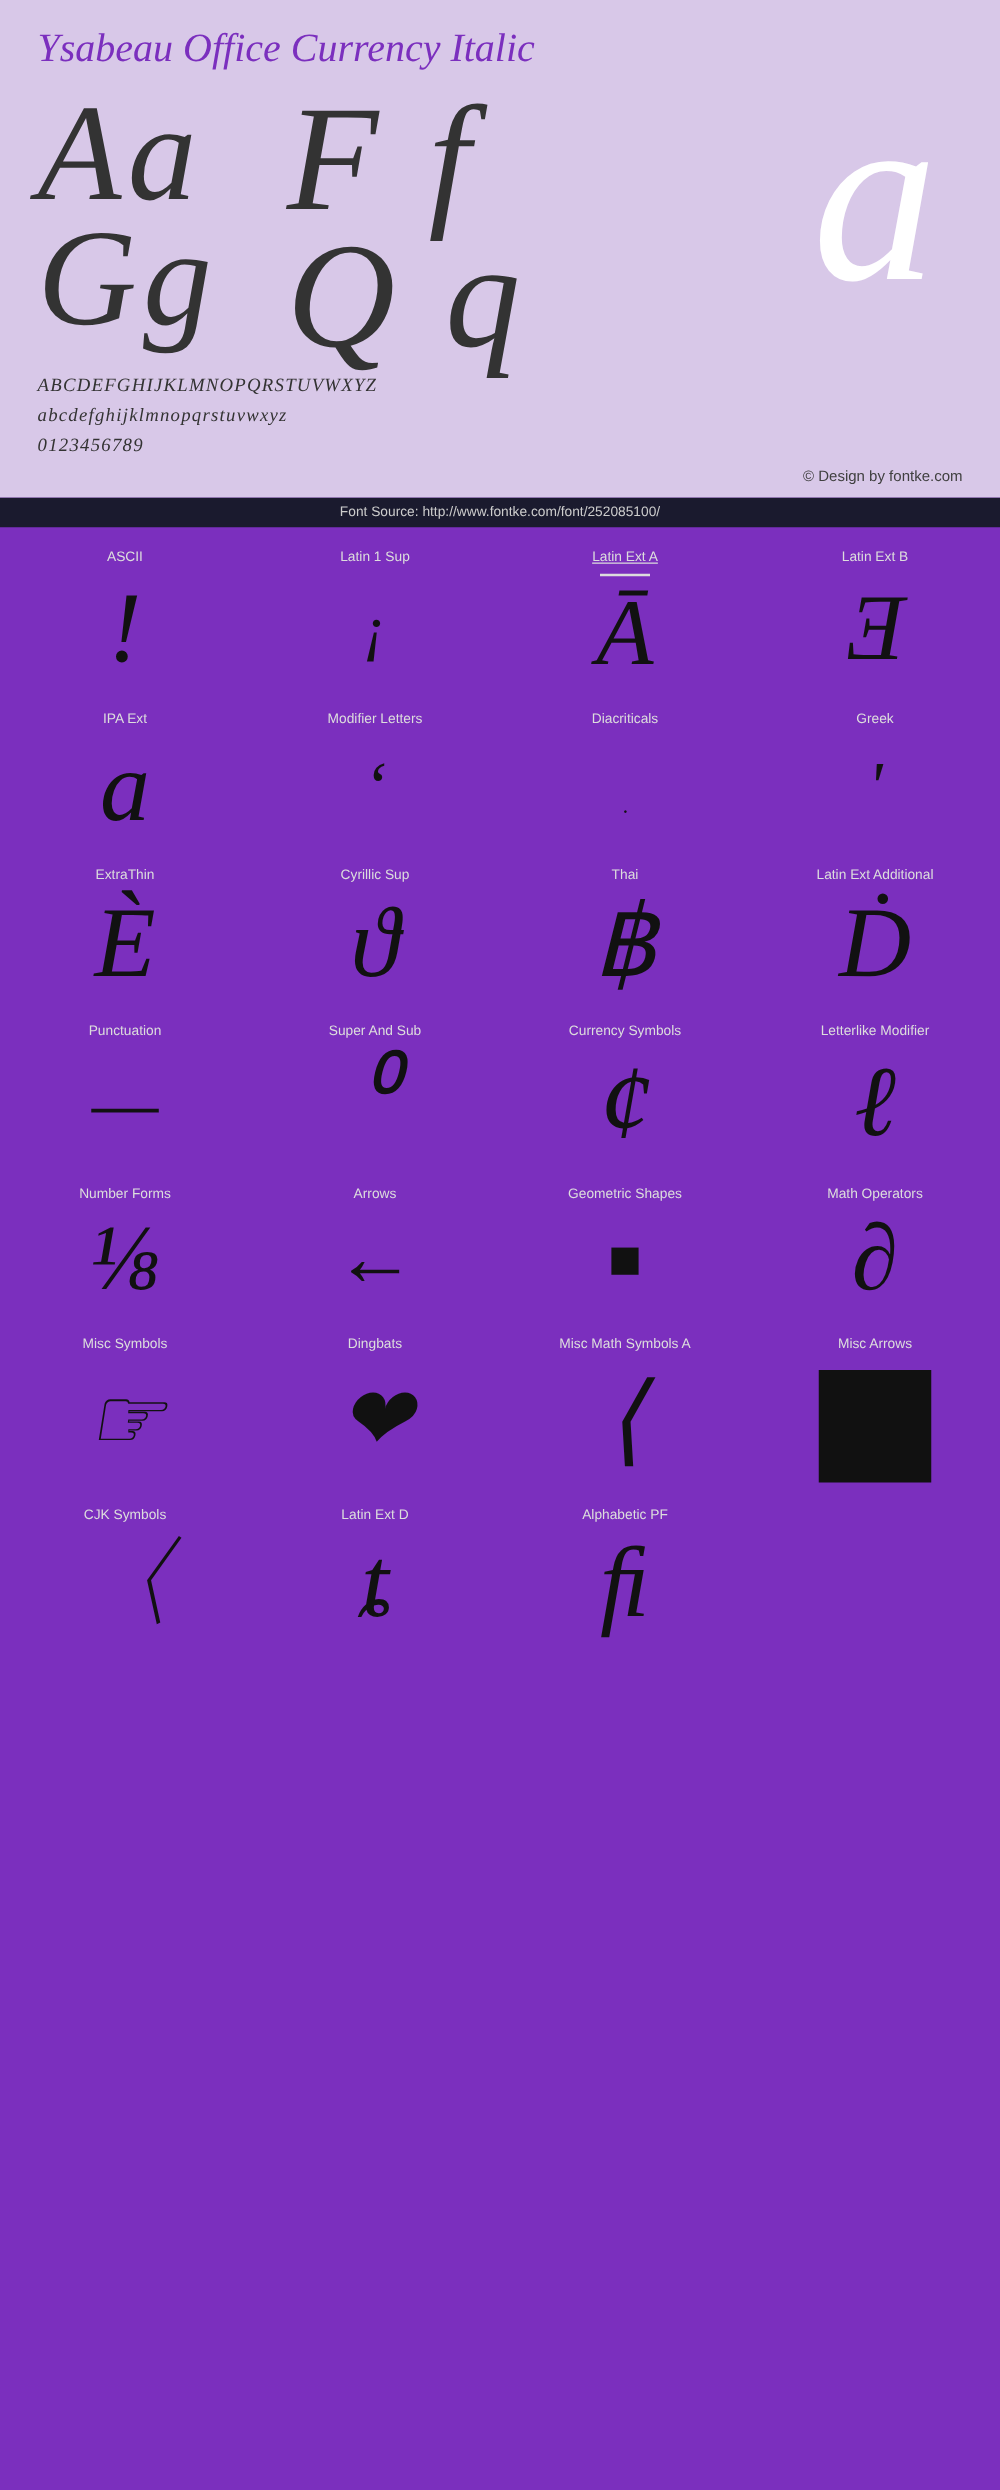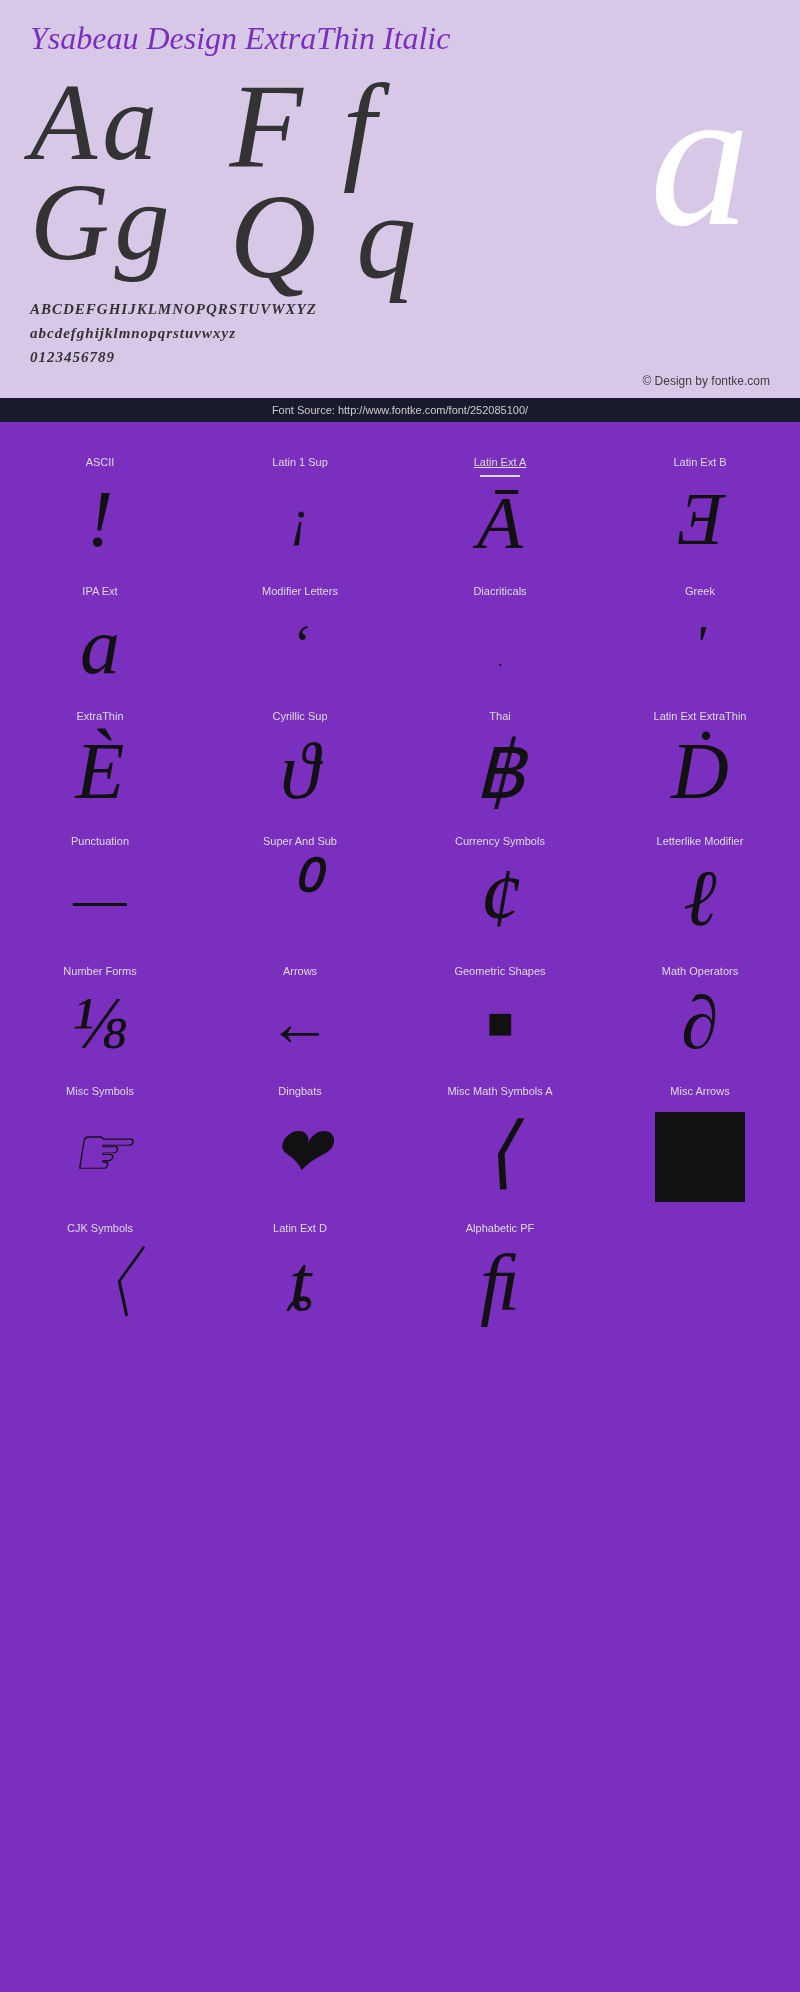--- a/index.html
+++ b/index.html
@@ -53,21 +53,21 @@
       color: white;
       font-family: Georgia, 'Times New Roman', serif;
       position: absolute;
       right: 20px;
       top: -20px;
       line-height: 1.1;
     }
     .alphabet-section {
       margin-top: 10px;
       font-size: 15px;
-      font-weight: 700;
+      font-weight: 400;
       font-style: italic;
       color: #333;
       letter-spacing: 1px;
       font-family: Georgia, serif;
       line-height: 1.6;
     }
     .copyright-line {
       text-align: right;
       font-size: 12px;
       color: #404040;
@@ -80,21 +80,20 @@
       font-size: 11px;
       text-align: center;
       padding: 6px;
       font-family: Arial, sans-serif;
     }
 
     
     .grid-section {
       background: #7b2fbe;
       padding: 10px 0;
-      margin-top: 16px;
     }
     .grid-row {
       display: flex;
       width: 100%;
     }
     .grid-cell {
       flex: 1;
       display: flex;
       flex-direction: column;
       align-items: center;
@@ -133,21 +132,21 @@
       width: 40px;
       height: 2px;
       background: #ddd;
       margin: 2px 0 5px 0;
     }
   </style>
 </head>
 <body>
 
 <div class="preview-section">
-  <div class="font-title">Ysabeau Design ExtraThin Italic</div>
+  <div class="font-title">Ysabeau Office Currency Italic</div>
   <div class="large-chars">
     <div style="display:flex;flex-direction:column;">
       <div class="char-row">
         <span class="big-char">A</span>
         <span class="big-char" style="margin-left:5px;">a</span>
       </div>
       <div class="char-row" style="margin-top:-10px;">
         <span class="big-char">G</span>
         <span class="big-char" style="margin-left:5px;">g</span>
       </div>
@@ -224,21 +223,21 @@
     </div>
     <div class="grid-cell">
       <span class="cell-label">Cyrillic Sup</span>
       <div class="cell-char" style="font-size:80px;color:#111;font-style:italic;">ϑ</div>
     </div>
     <div class="grid-cell">
       <span class="cell-label">Thai</span>
       <div class="cell-char" style="font-size:80px;color:#111;font-style:italic;">฿</div>
     </div>
     <div class="grid-cell">
-      <span class="cell-label">Latin Ext ExtraThin</span>
+      <span class="cell-label">Latin Ext Additional</span>
       <div class="cell-char" style="font-size:80px;color:#111;font-style:italic;">Ḋ</div>
     </div>
   </div>
 
   <div class="grid-row">
     <div class="grid-cell">
       <span class="cell-label">Punctuation</span>
       <div class="cell-char" style="font-size:60px;color:#111;">—</div>
     </div>
     <div class="grid-cell">

